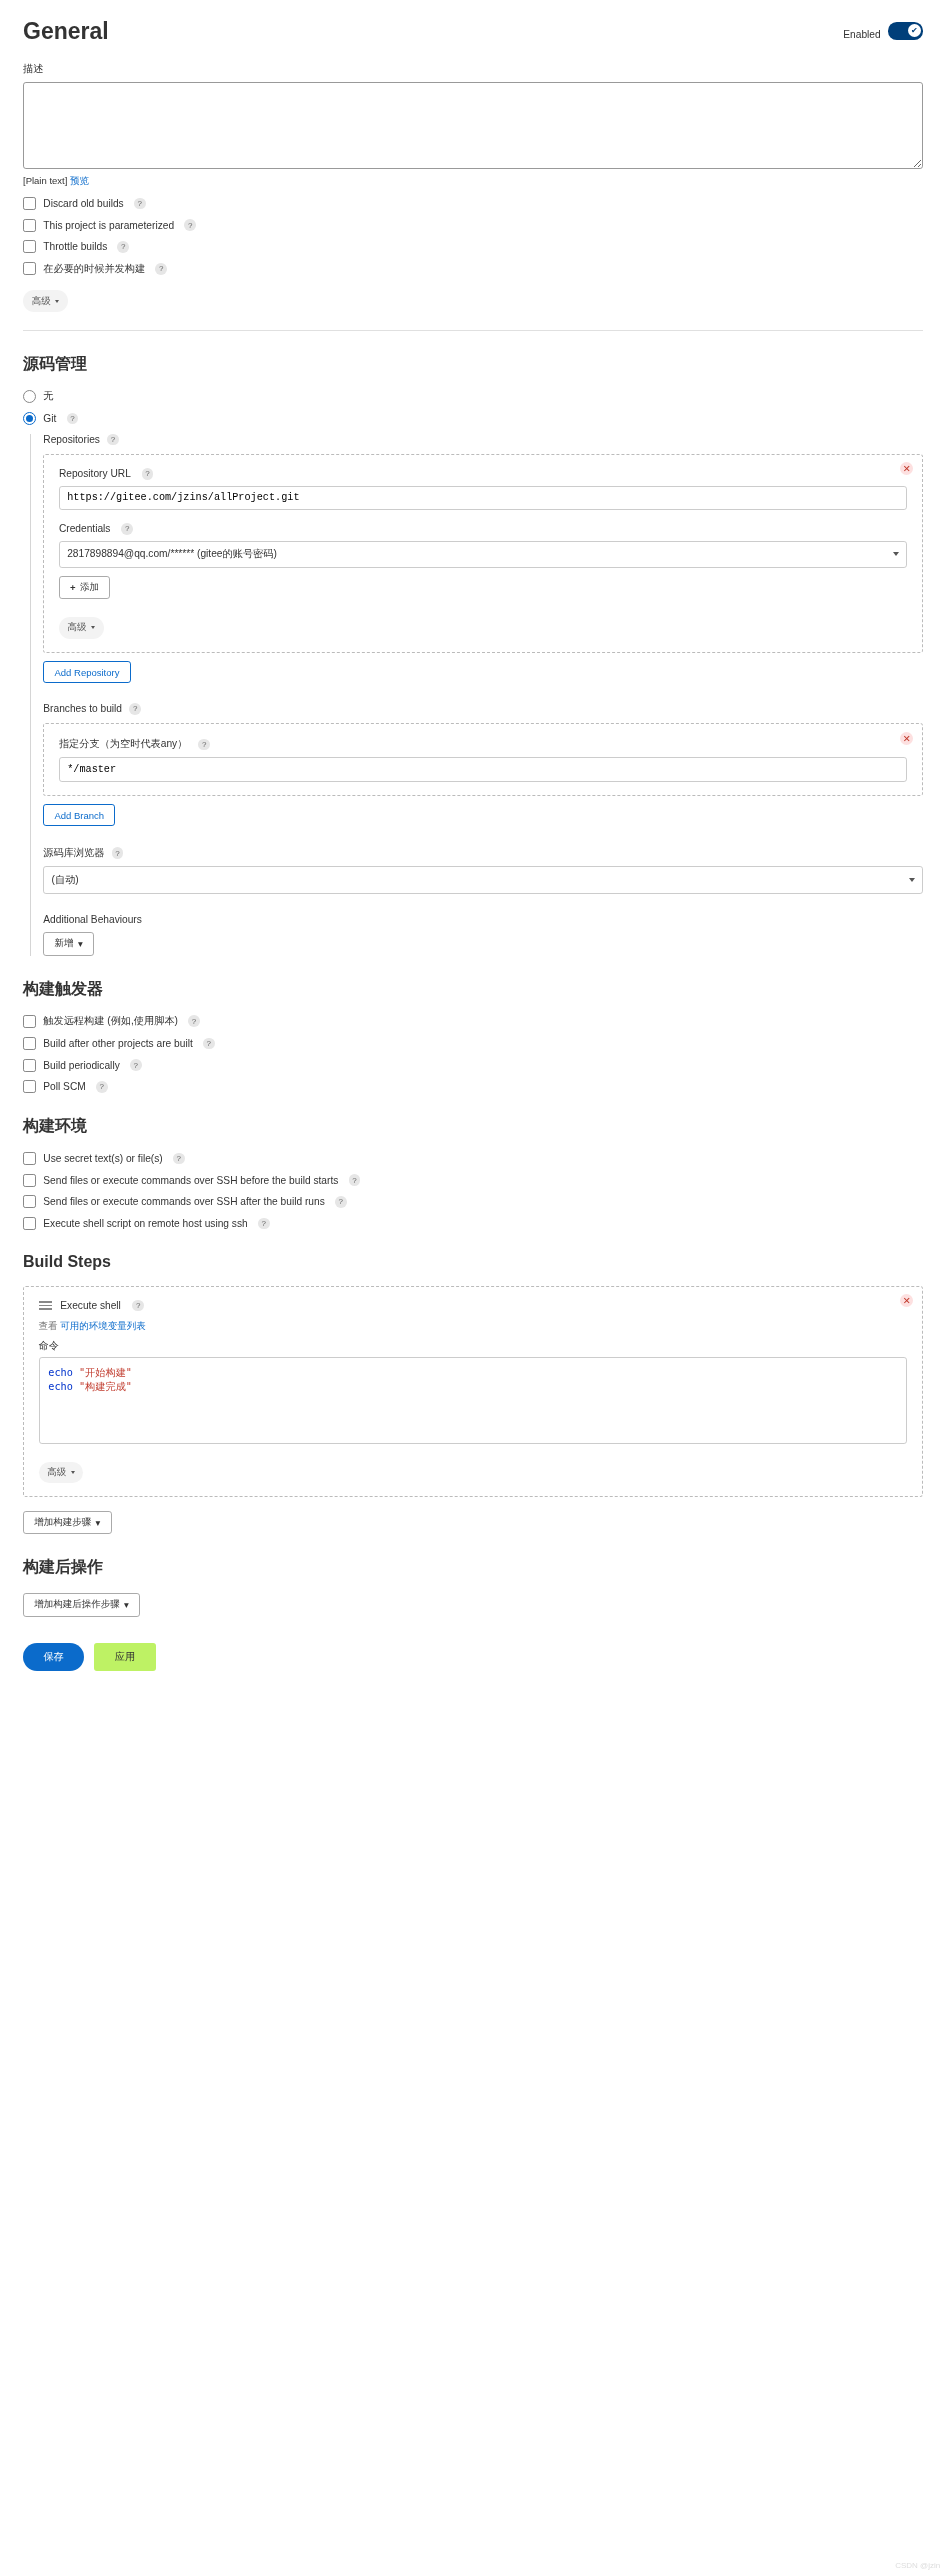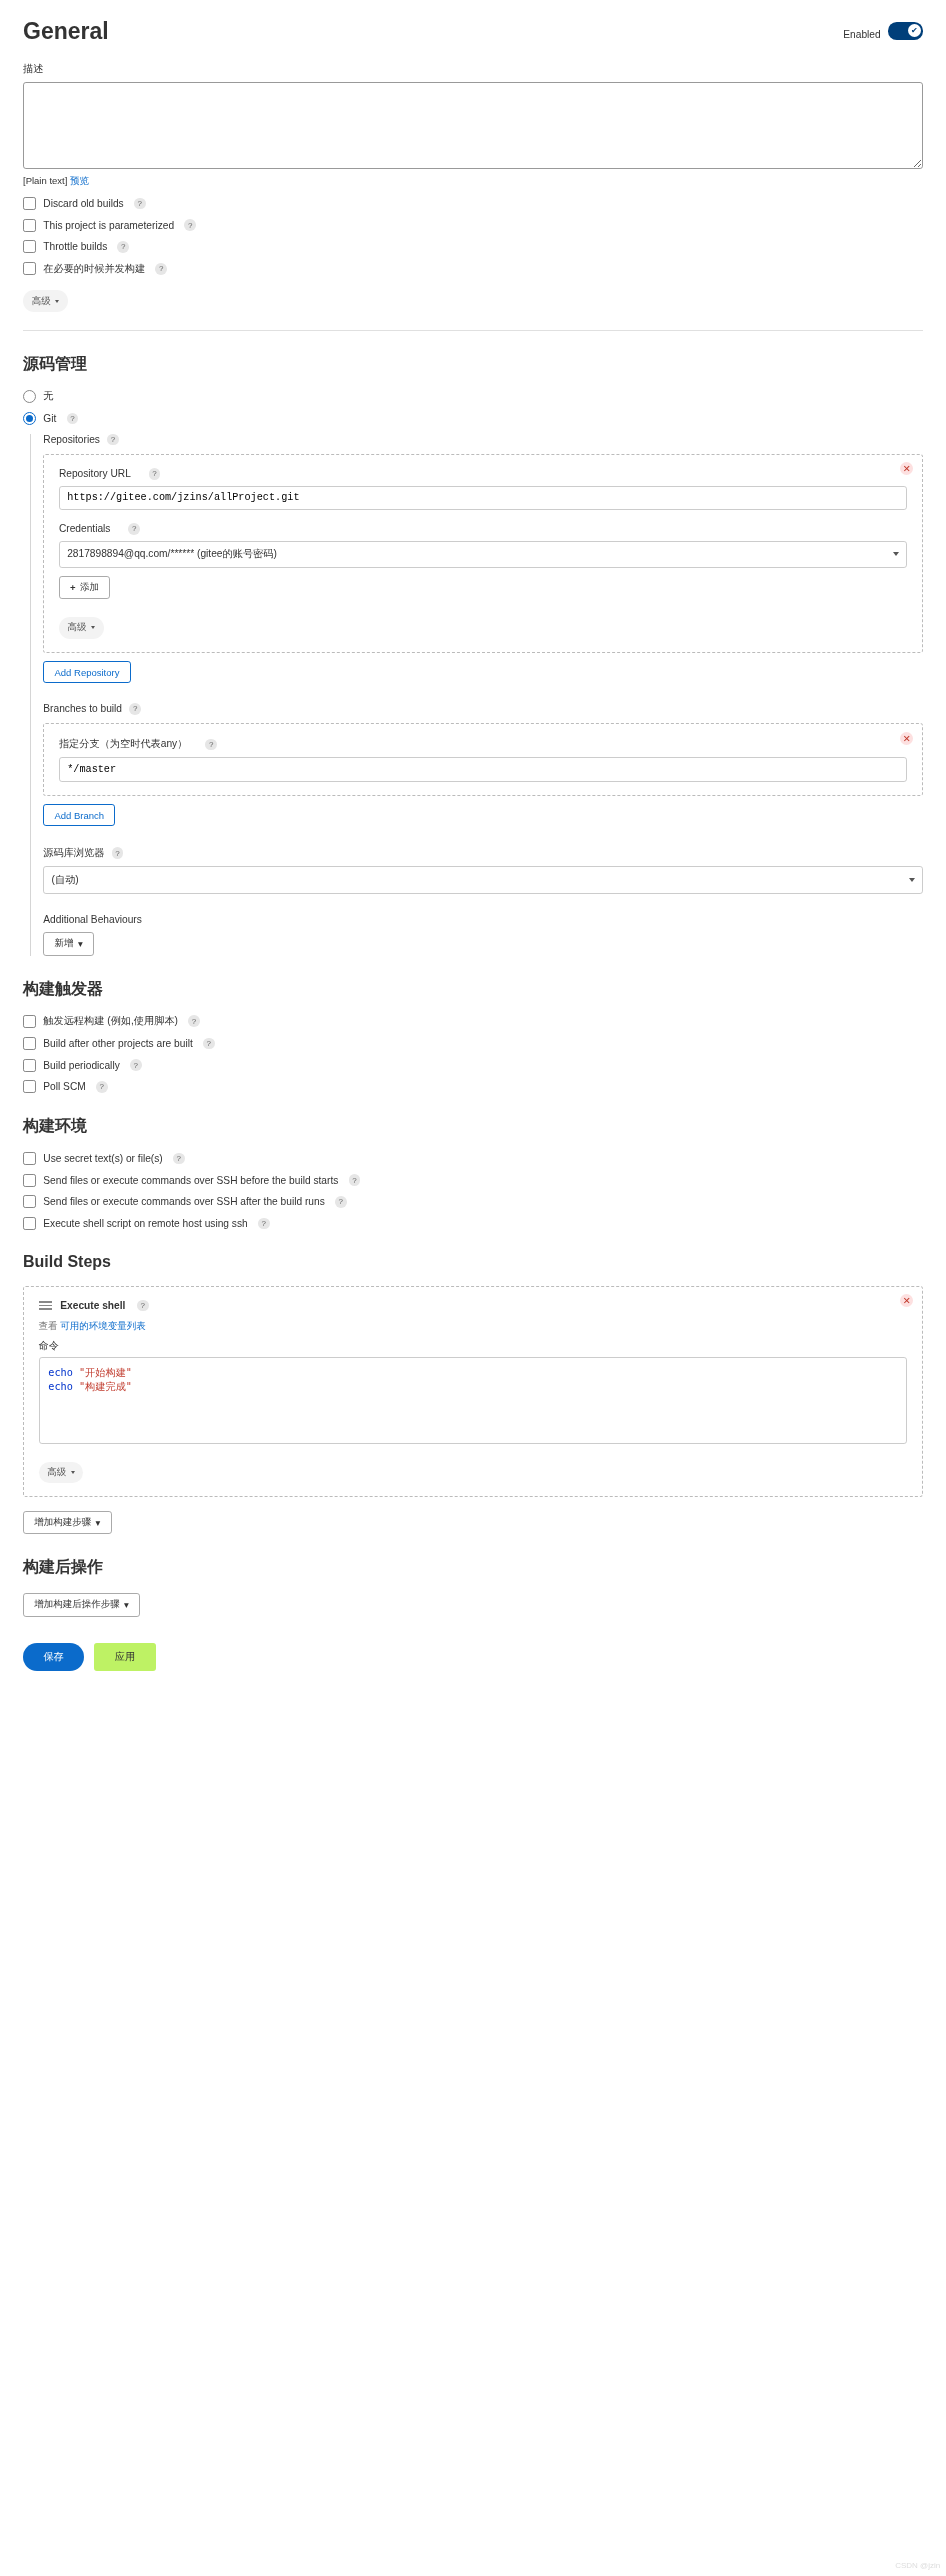--- a/index.html
+++ b/index.html
@@ -19,32 +19,32 @@
 .radio { width: 13px; height: 13px; border: 1.1px solid #888; border-radius: 50%; background: #fff; cursor: pointer; flex-shrink:0; display:flex; align-items:center; justify-content:center; }
 .radio.checked { border-color: #0b6bcb; }
 .radio.checked::after { content:""; width:7.3px; height:7.3px; background:#0b6bcb; border-radius:50%; }
 .help { width: 11.7px; height: 11.7px; border-radius: 50%; background: #e6e6e6; color: #666; font-size: 8px; display:inline-flex; align-items:center; justify-content:center; cursor:pointer; margin-left:2.9px; flex-shrink:0; }
 .btn-drop { display:inline-flex; align-items:center; gap:4.4px; font-size:9.5px; color:#555; background:#f3f3f3; border:none; padding:4.4px 8.7px; border-radius:11.7px; cursor:pointer; }
 .btn-drop::after { content:""; border-left:2.9px solid transparent; border-right:2.9px solid transparent; border-top:3.6px solid #555; }
 .divider { border:none; border-top:0.7px solid #e0e0e0; margin:17.5px 0; }
 .indent { border-left:1.5px solid #d5d5d5; padding-left:12px; margin-left:7.3px; }
 .dashed-box { border:0.7px dashed #bbb; border-radius:2.9px; padding:13px 14.6px; margin:8.7px 0; position:relative; }
 .remove-x { position:absolute; top:7.3px; right:8.7px; width:13px; height:13px; border-radius:50%; background:#fde0e0; color:#c0392b; font-size:9.5px; display:flex; align-items:center; justify-content:center; cursor:pointer; }
-.field-label { font-size:10.2px; display:flex; align-items:center; gap:15px; margin-bottom:5.8px; }
+.field-label { font-size:10.2px; display:flex; align-items:center; gap:8px; margin-bottom:5.8px; }
 input.text-input { width:100%; padding:5.8px 7.3px; border:0.7px solid #ccc; border-radius:2.9px; font-size:10.2px; font-family:Liberation Mono, monospace; }
 .select-row { display:flex; align-items:center; justify-content:space-between; width:100%; padding:5.8px 7.3px; border:0.7px solid #ccc; border-radius:2.9px; cursor:pointer; background:#fff;text-align:right; }
 .select-row::after { content:""; border-left:3.6px solid transparent; border-right:3.6px solid transparent; border-top:4.4px solid #555; }
 .btn-outline { display:inline-flex; align-items:center; gap:4.4px; padding:4.4px 10.2px; border:0.7px solid #aaa; border-radius:2.9px; background:#fff; color:#333; font-size:9.5px; cursor:pointer; }
 .btn-outline.blue { color:#0b6bcb; border-color:#0b6bcb; }
 .plus { font-weight:bold; }
 .sub-section { margin-top:20px; }
 .build-step-header { display:flex; align-items:center; gap:8.7px; margin-bottom:8.7px; }
 .drag-icon { width:13px; height:8.7px; display:flex; flex-direction:column; justify-content:space-between; cursor:grab; }
 .drag-icon span { height:1.5px; background:#888; }
-.bold-label { font-weight:700; }
+.bold-label { font-weight:400; }
 .code-area { width:100%; min-height:87px; border:0.7px solid #ccc; border-radius:2.9px; padding:7.3px 8.7px; font-family:monospace; font-size:10.2px; background:#fff; }
 .code-area .kw { color:#0033cc; }
 .code-area .str { color:#c0392b; }
 .footer-buttons { display:flex; gap:10.2px; margin-top:26px; }
 .btn-primary { background:#0b6bcb; color:#fff; border:none; padding:7.3px 20.4px; border-radius:14px; font-size:10.2px; cursor:pointer; }
 .btn-secondary { background:#bef264; color:#333; border:none; padding:7.3px 20.4px; border-radius:2.9px; font-size:10.2px; cursor:pointer; }
 .watermark { position:fixed; bottom:5.8px; right:5.8px; font-size:8px; color:#ddd; }
 .flex-gap { display:flex; align-items:center; gap:4.4px; }
 </style>
 </head>

